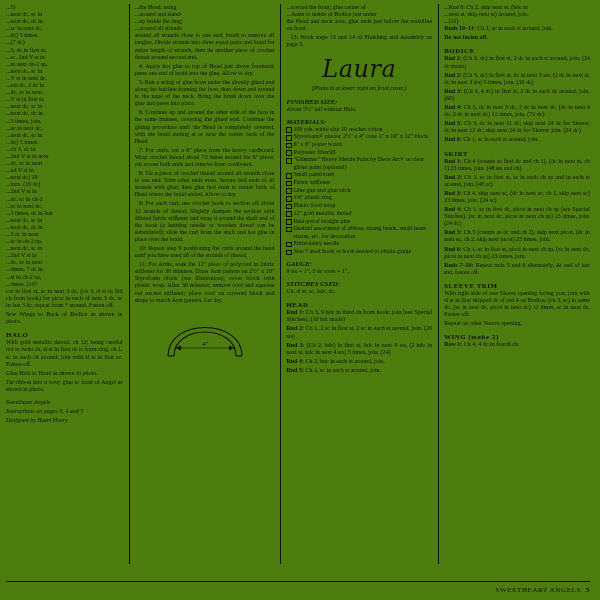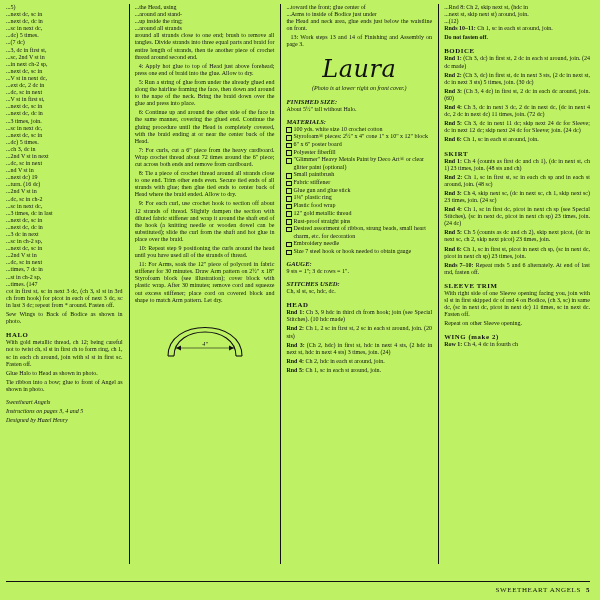--- a/index.html
+++ b/index.html
@@ -13,21 +13,21 @@
     font-family: "Liberation Serif", serif;
     color: #111;
     overflow: hidden;
   }
   .page {
     position: relative;
     width: 600px;
     height: 600px;
     box-sizing: border-box;
     padding: 4px 10px 0 6px;
-    background: #bef264;
+    background: #4d7c0f;
   }
   .columns {
     display: flex;
     height: 560px;
     gap: 0;
   }
   .col {
     box-sizing: border-box;
     overflow: hidden;
     position: relative;

